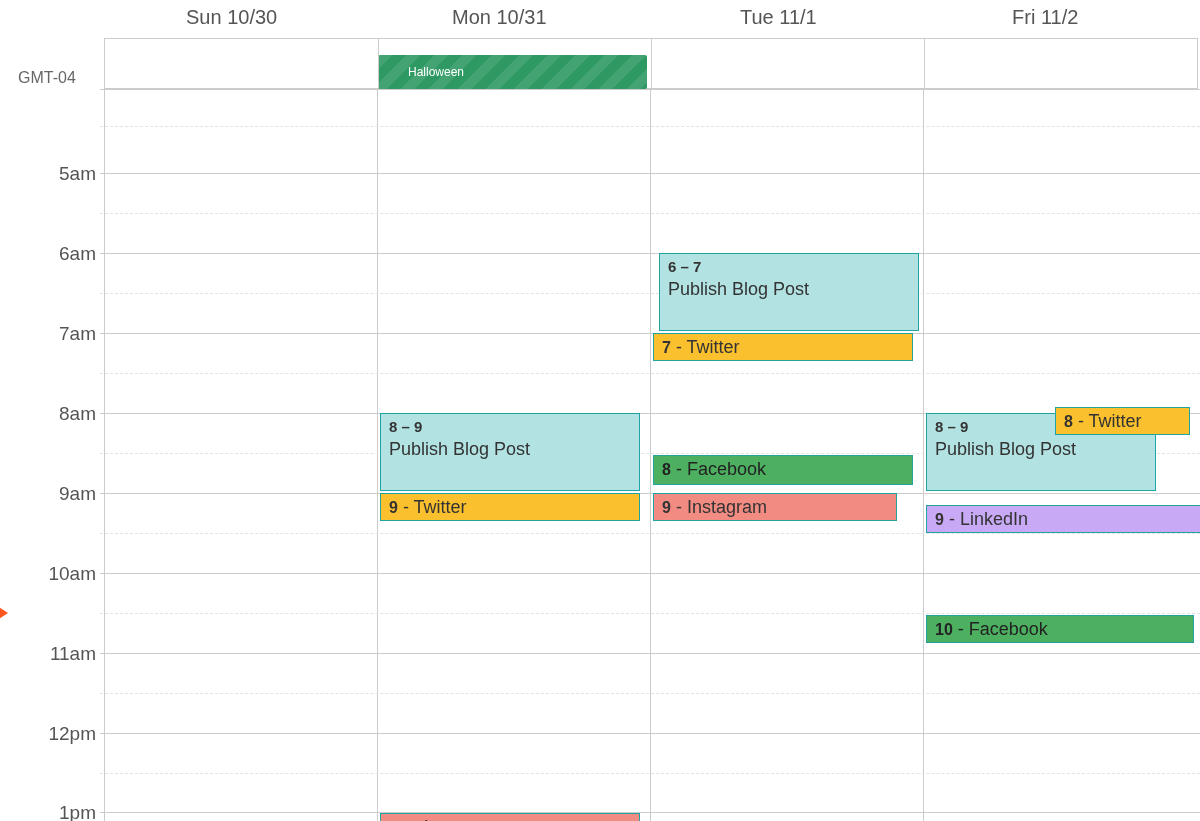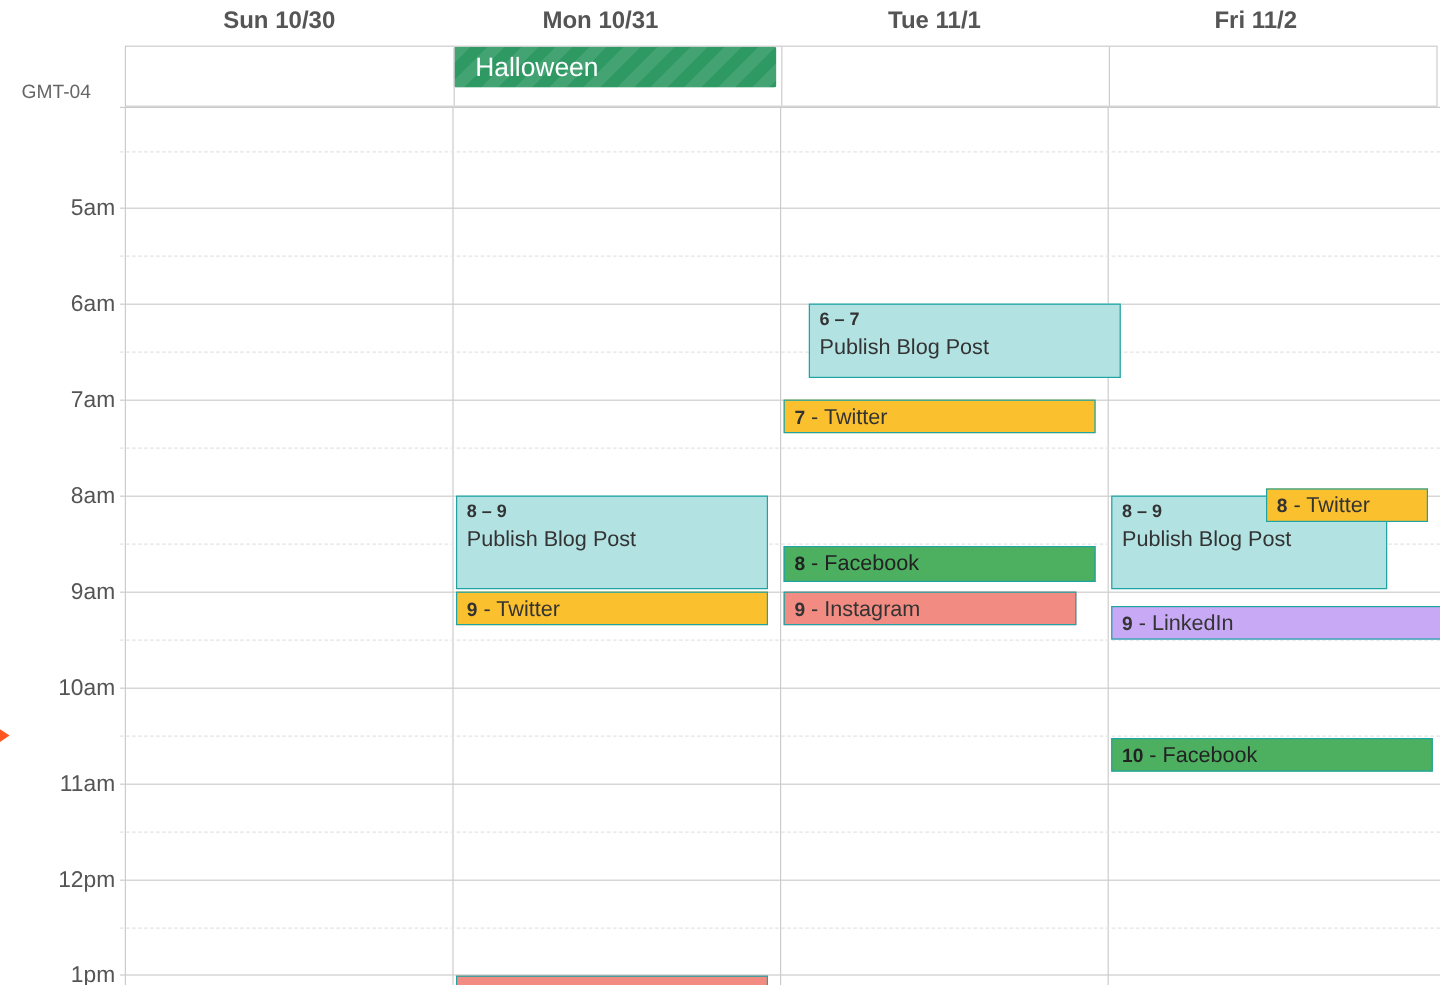--- a/index.html
+++ b/index.html
@@ -23,21 +23,20 @@
     top: 6px;
     left: 0;
     width: 1200px;
     height: 30px;
   }
   .day-header {
     position: absolute;
     top: 0;
     font-size: 20px;
     color: #555;
-    font-weight: bold;
   }
   
   .tz-label {
     position: absolute;
     left: 18px;
     top: 69px;
     font-size: 16px;
     color: #666;
   }
   
@@ -45,25 +44,25 @@
     position: absolute;
     left: 104px;
     top: 38px;
     width: 1094px;
     height: 51px;
     border: 1px solid #ccc;
     background: #fff;
   }
   .allday-event {
     position: absolute;
-    top: 0;
+    top: 16px;
     height: 34px;
     line-height: 34px;
-    padding-left: 18px;
-    font-size: 22px;
+    padding-left: 30px;
+    font-size: 12px;
     color: #fff;
     border-radius: 2px;
     background-color: #2e9963;
     background-image: repeating-linear-gradient(
       135deg,
       rgba(255,255,255,0.10) 0,
       rgba(255,255,255,0.10) 10px,
       rgba(0,0,0,0) 10px,
       rgba(0,0,0,0) 20px
     );
@@ -230,21 +229,21 @@
       <span class="erange">8 – 9</span>
       <span>Publish Blog Post</span>
     </div>
     <div class="event ev-yellow" style="left:380px; width:260px; top:404px; height:28px">
       <span class="etime">9</span> - <span>Twitter</span>
     </div>
     <div class="event ev-red" style="left:380px; width:260px; top:724px; height:28px">
       <span class="etime">1p</span> - <span>Instagram</span>
     </div>
 
-    <div class="event ev-teal" style="left:674px; width:260px; top:164px; height:62px">
+    <div class="event ev-teal" style="left:659px; width:260px; top:164px; height:78px">
       <span class="erange">6 – 7</span>
       <span>Publish Blog Post</span>
     </div>
     <div class="event ev-yellow" style="left:653px; width:260px; top:244px; height:28px">
       <span class="etime">7</span> - <span>Twitter</span>
     </div>
     <div class="event ev-green" style="left:653px; width:260px; top:324px; height:30px">
       <span class="etime">8</span> - <span>Facebook</span>
     </div>
     <div class="event ev-red" style="left:653px; width:244px; top:404px; height:28px">

